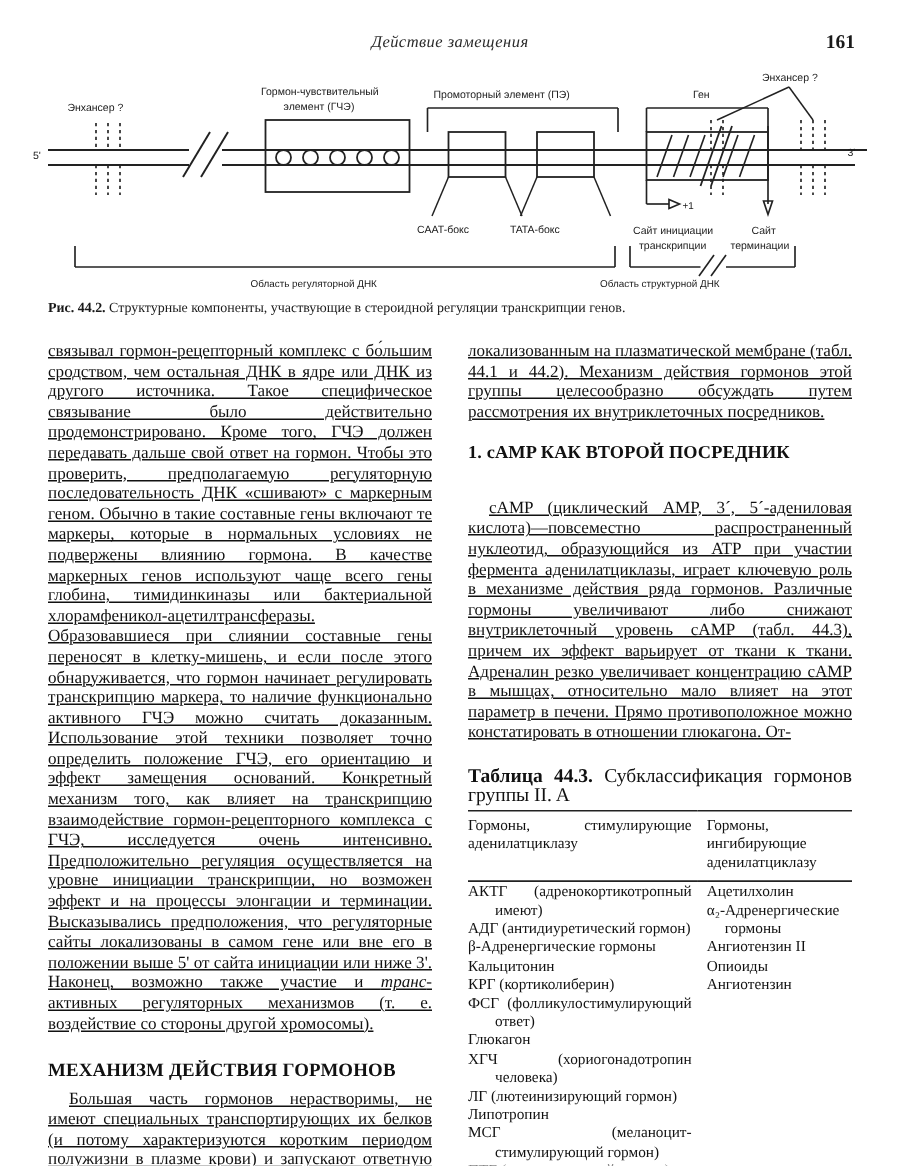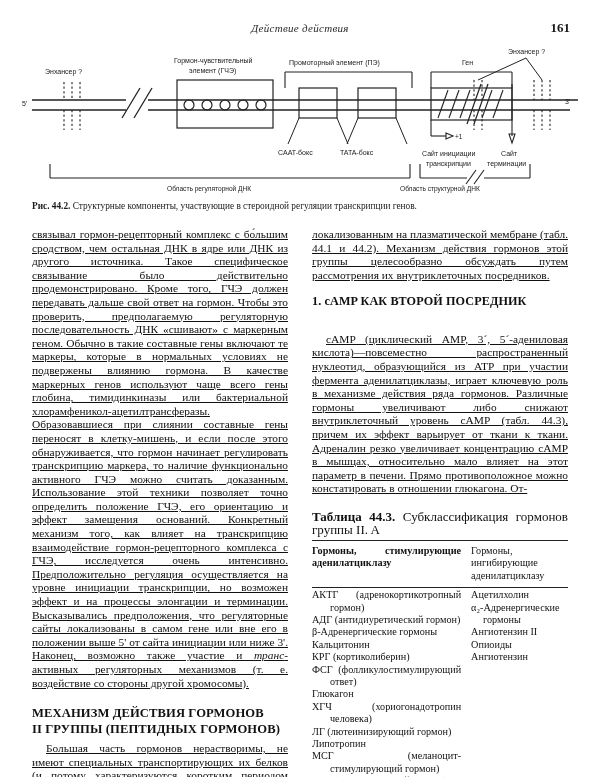--- a/index.html
+++ b/index.html
@@ -125,21 +125,21 @@
   }
   table.t443 thead th {
     font-weight: normal;
     text-align: left;
     vertical-align: top;
     padding: 4px 4px 5px 0;
     border-top: 1.4px solid #222;
     border-bottom: 1px solid #222;
     hyphens: auto;
   }
-  table.t443 thead th.c1 { width: 158px; text-align: justify; font-weight: bold; }
+  table.t443 thead th.c1 { width: 158px; text-align: justify; }
   table.t443 thead th.c2 { width: 98px; text-align: justify; padding-left: 6px;}
   table.t443 tbody td {
     vertical-align: top;
     padding: 1px 4px 1px 0;
     border: none;
   }
   table.t443 tbody td.c2 { padding-left: 6px; }
   .hang {
     padding-left: 18px;
     text-indent: -18px;
@@ -172,21 +172,21 @@
     stroke: #222;
     fill: none;
   }
 </style>
 </head>
 <body>
 
 <div class="page">
 
   <div class="running-head">
-    <div class="rh-title">Действие действия</div>
+    <div class="rh-title">Действие замещения</div>
     <div class="rh-page">161</div>
   </div>
 
   <div class="figure">
     <svg class="fig-svg" width="556" height="150" viewBox="0 0 556 150">
 
       <g stroke="#333" stroke-width="1.3">
         <line x1="10" y1="56" x2="104" y2="56"></line>
         <line x1="10" y1="66" x2="104" y2="66"></line>
         <line x1="126" y1="56" x2="556" y2="56"></line>
@@ -320,21 +320,20 @@
 
   <div class="fig-caption">
     <b>Рис. 44.2.</b><span> Структурные компоненты, участвующие в стероидной регуляции транскрипции генов.</span>
   </div>
 
   <div class="col col-left">
     <p class="noindent"><span>связывал гормон-рецепторный комплекс с бо́льшим сродством, чем остальная ДНК в ядре или ДНК из другого источника. Такое специфическое связывание было действительно продемонстрировано. Кроме того, ГЧЭ должен передавать дальше свой ответ на гормон. Чтобы это проверить, предполагаемую регуляторную последовательность ДНК «сшивают» с маркерным геном. Обычно в такие составные гены включают те маркеры, которые в нормальных условиях не подвержены влиянию гормона. В качестве маркерных генов используют чаще всего гены глобина, тимидинкиназы или бактериальной хлорамфеникол-ацетилтрансферазы. Образовавшиеся при слиянии составные гены переносят в клетку-мишень, и если после этого обнаруживается, что гормон начинает регулировать транскрипцию маркера, то наличие функционально активного ГЧЭ можно считать доказанным. Использование этой техники позволяет точно определить положение ГЧЭ, его ориентацию и эффект замещения оснований. Конкретный механизм того, как влияет на транскрипцию взаимодействие гормон-рецепторного комплекса с ГЧЭ, исследуется очень интенсивно. Предположительно регуляция осуществляется на уровне инициации транскрипции, но возможен эффект и на процессы элонгации и терминации. Высказывались предположения, что регуляторные сайты локализованы в самом гене или вне его в положении выше 5' от сайта инициации или ниже 3'. Наконец, возможно также участие и </span><span class="italic">транс</span><span>-активных регуляторных механизмов (т. е. воздействие со стороны другой хромосомы).</span></p>
 
     <h2 class="sec-head big">
       <span class="cellblock">МЕХАНИЗМ ДЕЙСТВИЯ ГОРМОНОВ</span>
-      <span class="cellblock">II ГРУППЫ (ПЕПТИДНЫХ ГОРМОНОВ)</span>
     </h2>
 
     <p>Большая часть гормонов нерастворимы, не имеют специальных транспортирующих их белков (и потому характеризуются коротким периодом полужизни в плазме крови) и запускают ответную реакцию посредством присоединения к рецепторам,</p>
   </div>
 
   <div class="col col-right">
     <p class="noindent">локализованным на плазматической мембране (табл. 44.1 и 44.2). Механизм действия гормонов этой группы целесообразно обсуждать путем рассмотрения их внутриклеточных посредников.</p>
 
     <h2 class="sec-head">1. cAMP КАК ВТОРОЙ ПОСРЕДНИК</h2>
 
@@ -347,21 +346,21 @@
       <table class="t443">
         <thead>
           <tr>
             <th class="c1">Гормоны, стимулирующие аденилатциклазу</th>
             <th class="c2">Гормоны, ингибирующие аденилатциклазу</th>
           </tr>
         </thead>
         <tbody>
           <tr>
             <td class="c1">
-              <div class="hang">АКТГ (адренокортикотропный гормон)</div>
+              <div class="hang">АКТГ (адренокортикотропный имеют)</div>
               <div class="hang">АДГ (антидиуретический гормон)</div>
               <div class="hang">β-Адренергические гормоны</div>
               <div class="hang">Кальцитонин</div>
               <div class="hang">КРГ (кортиколиберин)</div>
               <div class="hang">ФСГ (фолликулостимулирующий ответ)</div>
               <div class="hang">Глюкагон</div>
               <div class="hang">ХГЧ (хориогонадотропин человека)</div>
               <div class="hang">ЛГ (лютеинизирующий гормон)</div>
               <div class="hang">Липотропин</div>
               <div class="hang">МСГ (меланоцит-стимулирующий гормон)</div>

